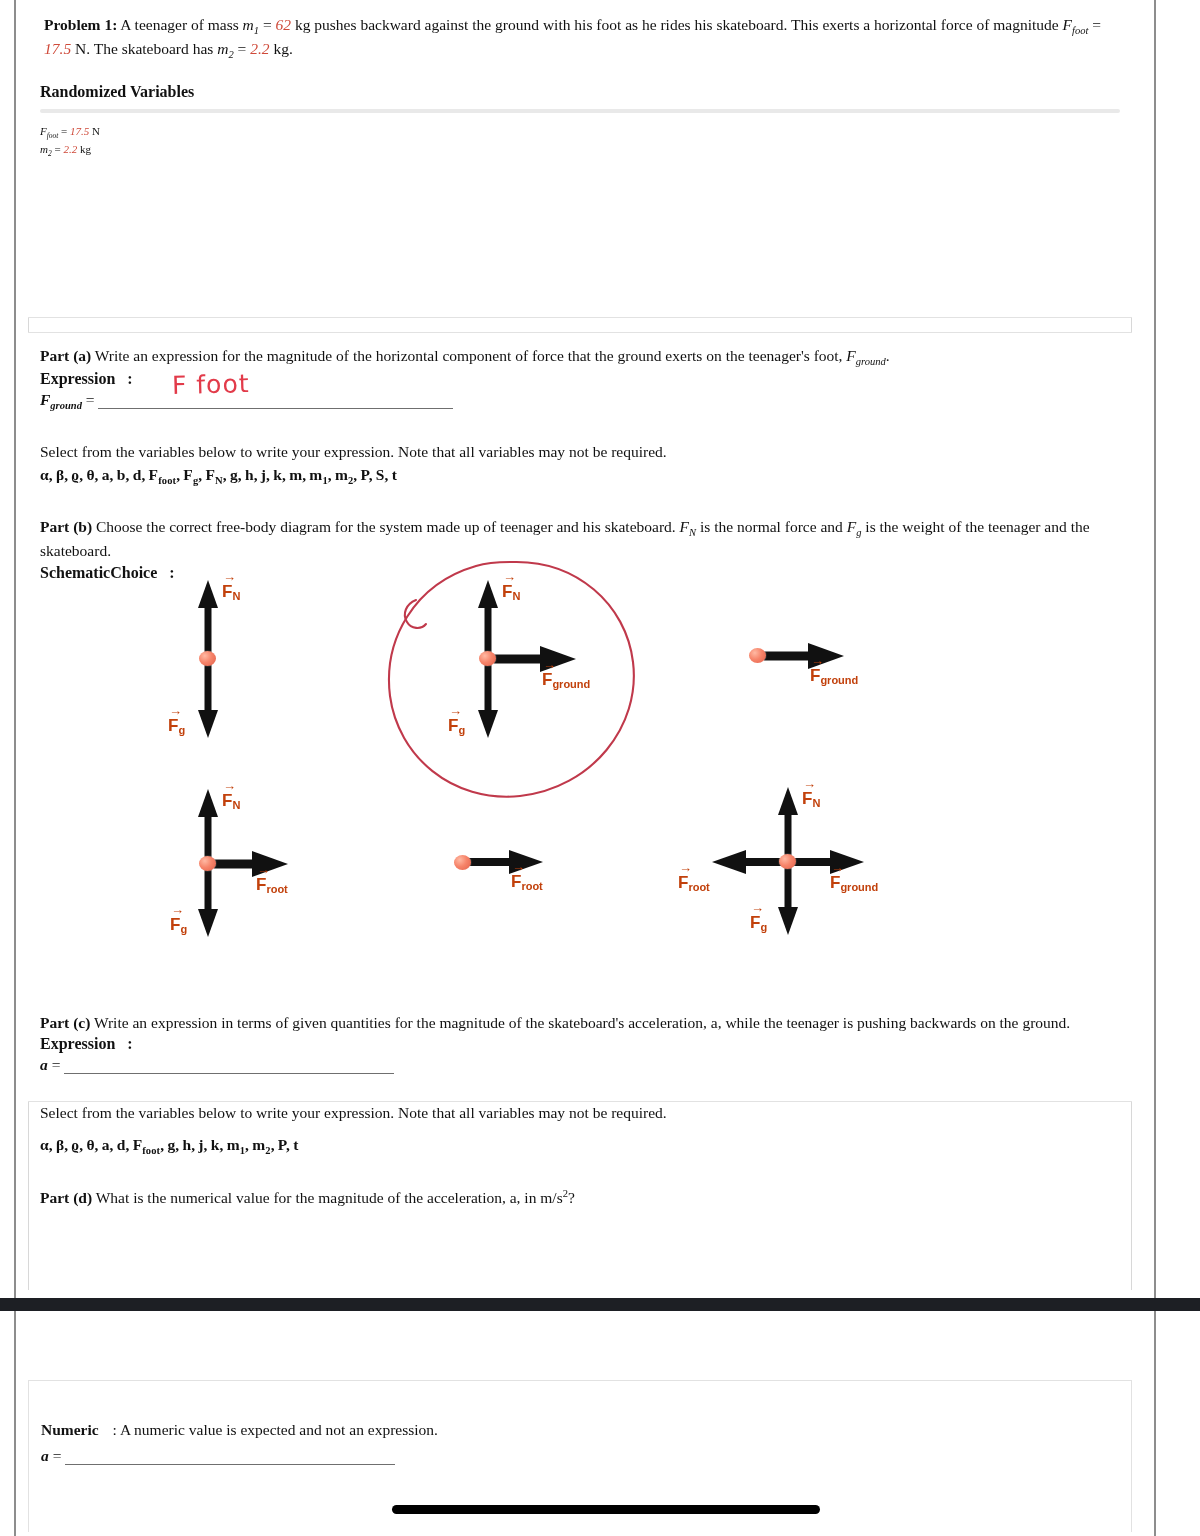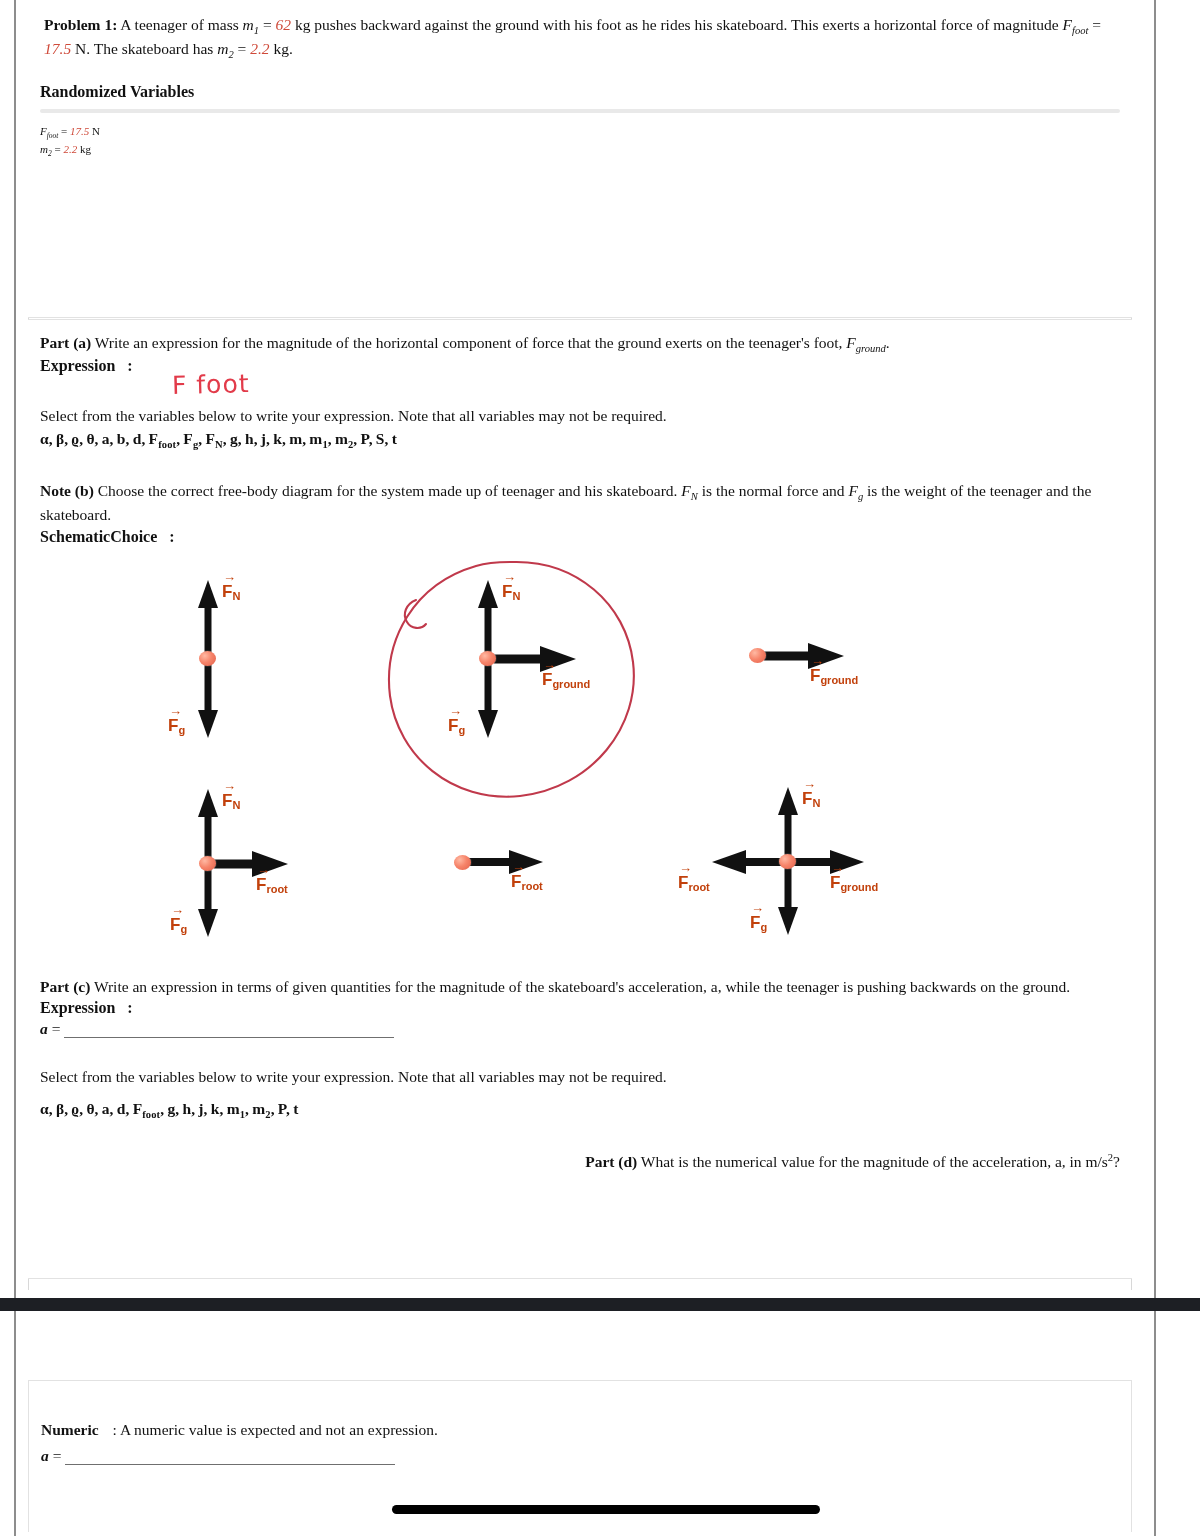--- a/index.html
+++ b/index.html
@@ -121,39 +121,44 @@
       </div>
       <div>
         <span class="var">m</span><sub class="var">2</sub>
         = <span class="rand">2.2</span>
         <span>kg</span>
       </div>
     </div>
   </div>
 </div>
 
-<div class="sect" style="top:319px; height:960px;">
+<div class="sect" style="top:332px; height:770px;">
   <div class="pad" style="padding-top:10px;">
 
     <p class="body-txt" style="margin:2px 0 0 0;">
       <b>Part (a)</b>
       <span>Write an expression for the magnitude of the horizontal component of force that the ground exerts on the teenager's foot, </span><span class="var">F</span><sub class="var">ground</sub><span>.</span>
     </p>
     <div style="margin-top:1px;">
       <b class="hdr">Expression</b>
       <span class="hdr" style="margin-left:8px;">:</span>
     </div>
+    <div style="margin-top:1px; position:relative; font-size:15.5px;">
+      <span class="var bold">F</span><sub class="var bold">ground</sub>
+      <span>=</span>
+      <span class="answer-line" style="width:355px;"></span>
+    </div>
 
     <p class="body-txt" style="margin:30px 0 0 0;">Select from the variables below to write your expression. Note that all variables may not be required.</p>
     <div class="sans-vars" style="margin-top:2px;">
       α, β, ϱ, θ, a, b, d, F<sub>foot</sub>, F<sub>g</sub>, F<sub>N</sub>, g, h, j, k, m, m<sub>1</sub>, m<sub>2</sub>, P, S, t
     </div>
 
     <p class="body-txt" style="margin:30px 0 0 0;">
-      <b>Note (b)</b>
+      <b>Part (b)</b>
       <span>Choose the correct free-body diagram for the system made up of teenager and his skateboard. </span><span class="var">F</span><sub class="var">N</sub><span> is the normal force and </span><span class="var">F</span><sub class="var">g</sub><span> is the weight of the teenager and the skateboard.</span>
     </p>
     <div style="margin-top:1px;">
       <b class="hdr">SchematicChoice</b>
       <span class="hdr" style="margin-left:8px;">:</span>
     </div>
 
     <p class="body-txt" style="margin:430px 0 0 0;">
       <b>Part (c)</b>
       <span>Write an expression in terms of given quantities for the magnitude of the skateboard's acceleration, a, while the teenager is pushing backwards on the ground.</span>
@@ -166,21 +171,21 @@
       <span class="var bold">a</span>
       <span>=</span>
       <span class="answer-line" style="width:330px;"></span>
     </div>
 
     <p class="body-txt" style="margin:28px 0 0 0;">Select from the variables below to write your expression. Note that all variables may not be required.</p>
     <div class="sans-vars" style="margin-top:11px;">
       α, β, ϱ, θ, a, d, F<sub>foot</sub>, g, h, j, k, m<sub>1</sub>, m<sub>2</sub>, P, t
     </div>
 
-    <p class="body-txt" style="margin:30px 0 14px 0;text-align:right;">
+    <p class="body-txt" style="margin:30px 0 14px 0;">
       <b>Part (d)</b>
       <span>What is the numerical value for the magnitude of the acceleration, a, in m/s</span><sup>2</sup><span>?</span>
     </p>
   </div>
 </div>
 
 <div class="handwriting" style="left:172px; top:370px;">F foot</div>
 
 <div id="fbd-area">
 

